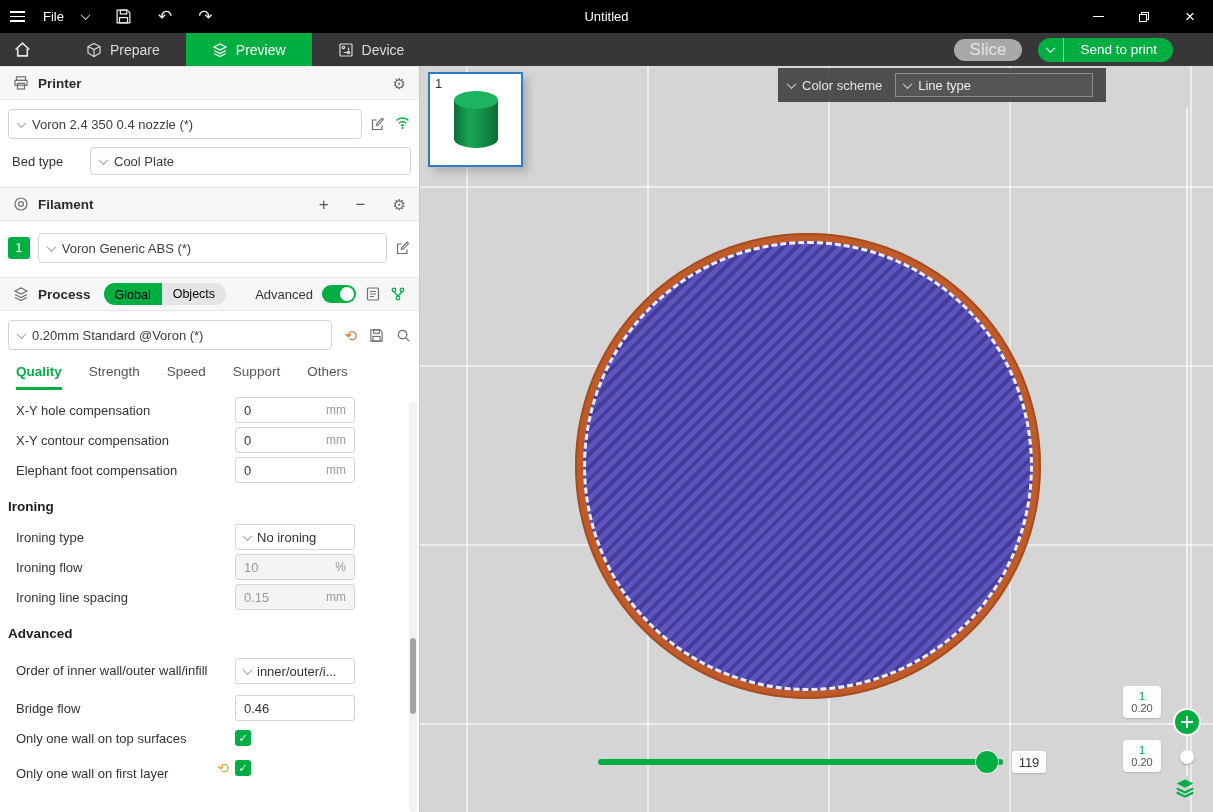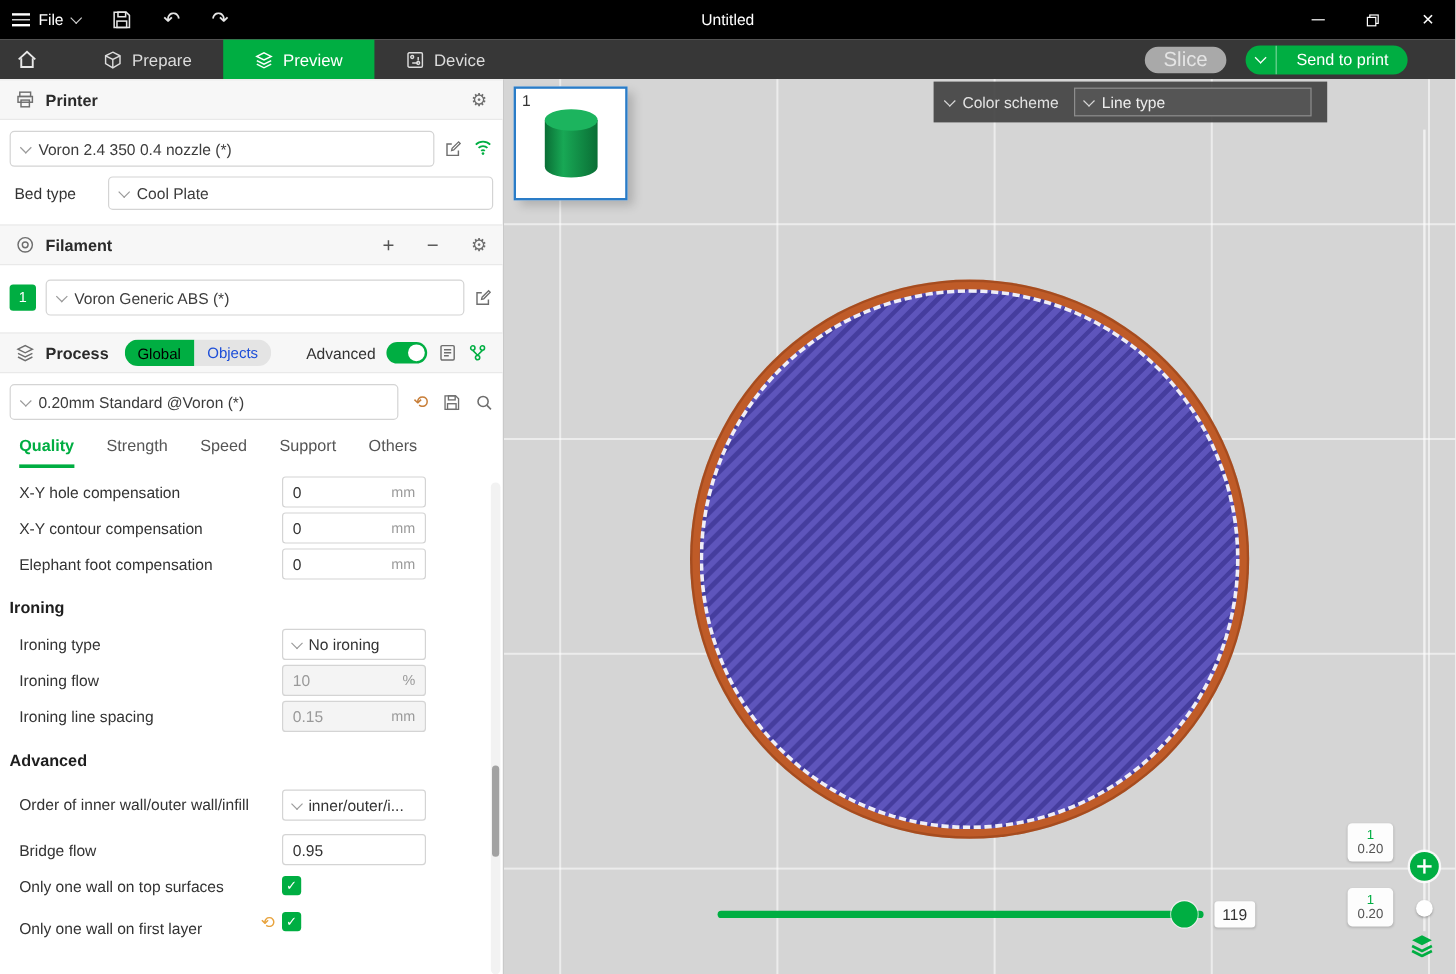--- a/index.html
+++ b/index.html
@@ -1,21 +1,21 @@
 <!DOCTYPE html>
 <html><head>
 <meta charset="utf-8">
 <style>
   * { margin:0; padding:0; box-sizing:border-box; }
   body { font-family:"Liberation Sans", sans-serif; }
   .app { position:relative; width:1213px; height:812px; overflow:hidden; background:#fff; font-size:13px; color:#333; }
 
   
   .titlebar { position:absolute; left:0; top:0; width:100%; height:33px; background:#000; display:flex; align-items:center; color:#fff; }
-  .menu-cluster { display:flex; align-items:center; gap:7px; padding-left:10px; }
+  .menu-cluster { display:flex; align-items:center; gap:18px; padding-left:10px; }
   .hamburger { width:15px; height:11px; display:flex; flex-direction:column; justify-content:space-between; }
   .hamburger i { display:block; height:1.6px; background:#fff; }
   .chev { width:7px; height:7px; border-left:1.6px solid currentColor; border-bottom:1.6px solid currentColor; transform:rotate(-45deg) translate(1px,-1px); display:inline-block; }
   .tb-icon { color:#e6e6e6; font-size:17px; line-height:1; margin-left:26px; cursor:default; }
   .tb-svg { margin-left:26px; display:flex; align-items:center; }
   .tb-title { position:absolute; left:0; right:0; text-align:center; font-size:13px; color:#fff; pointer-events:none; }
   .win-controls { margin-left:auto; display:flex; height:100%; }
   .win-btn { width:46px; height:100%; display:flex; align-items:center; justify-content:center; color:#fff; }
   .min-bar { width:11px; height:1.5px; background:#fff; }
 
@@ -37,21 +37,21 @@
   .spacer { flex:1; }
   .gear { color:#6e6e6e; font-size:15px; line-height:1; }
   .icon-g { color:#6e6e6e; display:flex; align-items:center; }
   .combo { height:30px; border:1px solid #d4d4d4; border-radius:4px; background:#fff; display:flex; align-items:center; gap:7px; padding:0 9px; color:#9a9a9a; overflow:hidden; }
   .combo .val { color:#3c3c3c; white-space:nowrap; overflow:hidden; flex:1; }
   .row { display:flex; align-items:center; }
   .pm-btn { font-size:17px; color:#555; line-height:1; }
   .slot { width:22px; height:22px; border-radius:3px; background:#00AE42; color:#fff; font-size:12px; display:flex; align-items:center; justify-content:center; }
   .pill { height:22px; border-radius:11px; overflow:hidden; display:flex; font-size:12.5px; }
   .pill .seg-on { background:#00AE42; color:#000000; padding:12px 11px; display:flex; align-items:center; }
-  .pill .seg-off { background:#e4e4e4; color:#1d4ed8; padding:0 11px; display:flex; align-items:center; }
+  .pill .seg-off { background:#e4e4e4; color:#000000; padding:0 11px; display:flex; align-items:center; }
   .toggle { width:34px; height:18px; border-radius:9px; background:#00AE42; position:relative; }
   .toggle::after { content:''; position:absolute; right:2px; top:2px; width:14px; height:14px; border-radius:50%; background:#fff; }
   .proc-tabs { height:34px; display:flex; align-items:flex-end; gap:27px; padding:0 16px 0 16px; }
   .ptab { padding-bottom:8px; color:#555; font-size:13.5px; border-bottom:3px solid transparent; }
   .ptab.active { color:#00AE42; border-bottom-color:#00AE42; font-weight:600; }
   .scrollpane { position:relative; padding-top:5px; }
   .setting { height:30px; display:flex; align-items:center; padding:0 64px 0 16px; }
   .setting .lbl { flex:1; color:#333; padding-right:8px; }
   .ctrl { width:120px; flex:none; height:26px; border:1px solid #d4d4d4; border-radius:3px; background:#fff; display:flex; align-items:center; padding:0 8px; gap:6px; }
   .ctrl .v { flex:1; color:#333; white-space:nowrap; overflow:hidden; }
@@ -354,21 +354,21 @@
       <div class="setting tall">
         <span class="lbl">Order of inner wall/outer wall/infill</span>
         <div class="ctrl">
           <span class="chev" style="color:#9a9a9a"></span>
           <span class="v">inner/outer/i...</span>
         </div>
       </div>
       <div class="setting">
         <span class="lbl">Bridge flow</span>
         <div class="ctrl">
-          <span class="v">0.95</span>
+          <span class="v">0.46</span>
         </div>
       </div>
       <div class="setting">
         <span class="lbl">Only one wall on top surfaces</span>
         <div class="ctrl-slot">
           <span class="checkbox">✓</span>
         </div>
       </div>
       <div class="setting">
         <span class="lbl modified">Only one wall on first layer</span>

